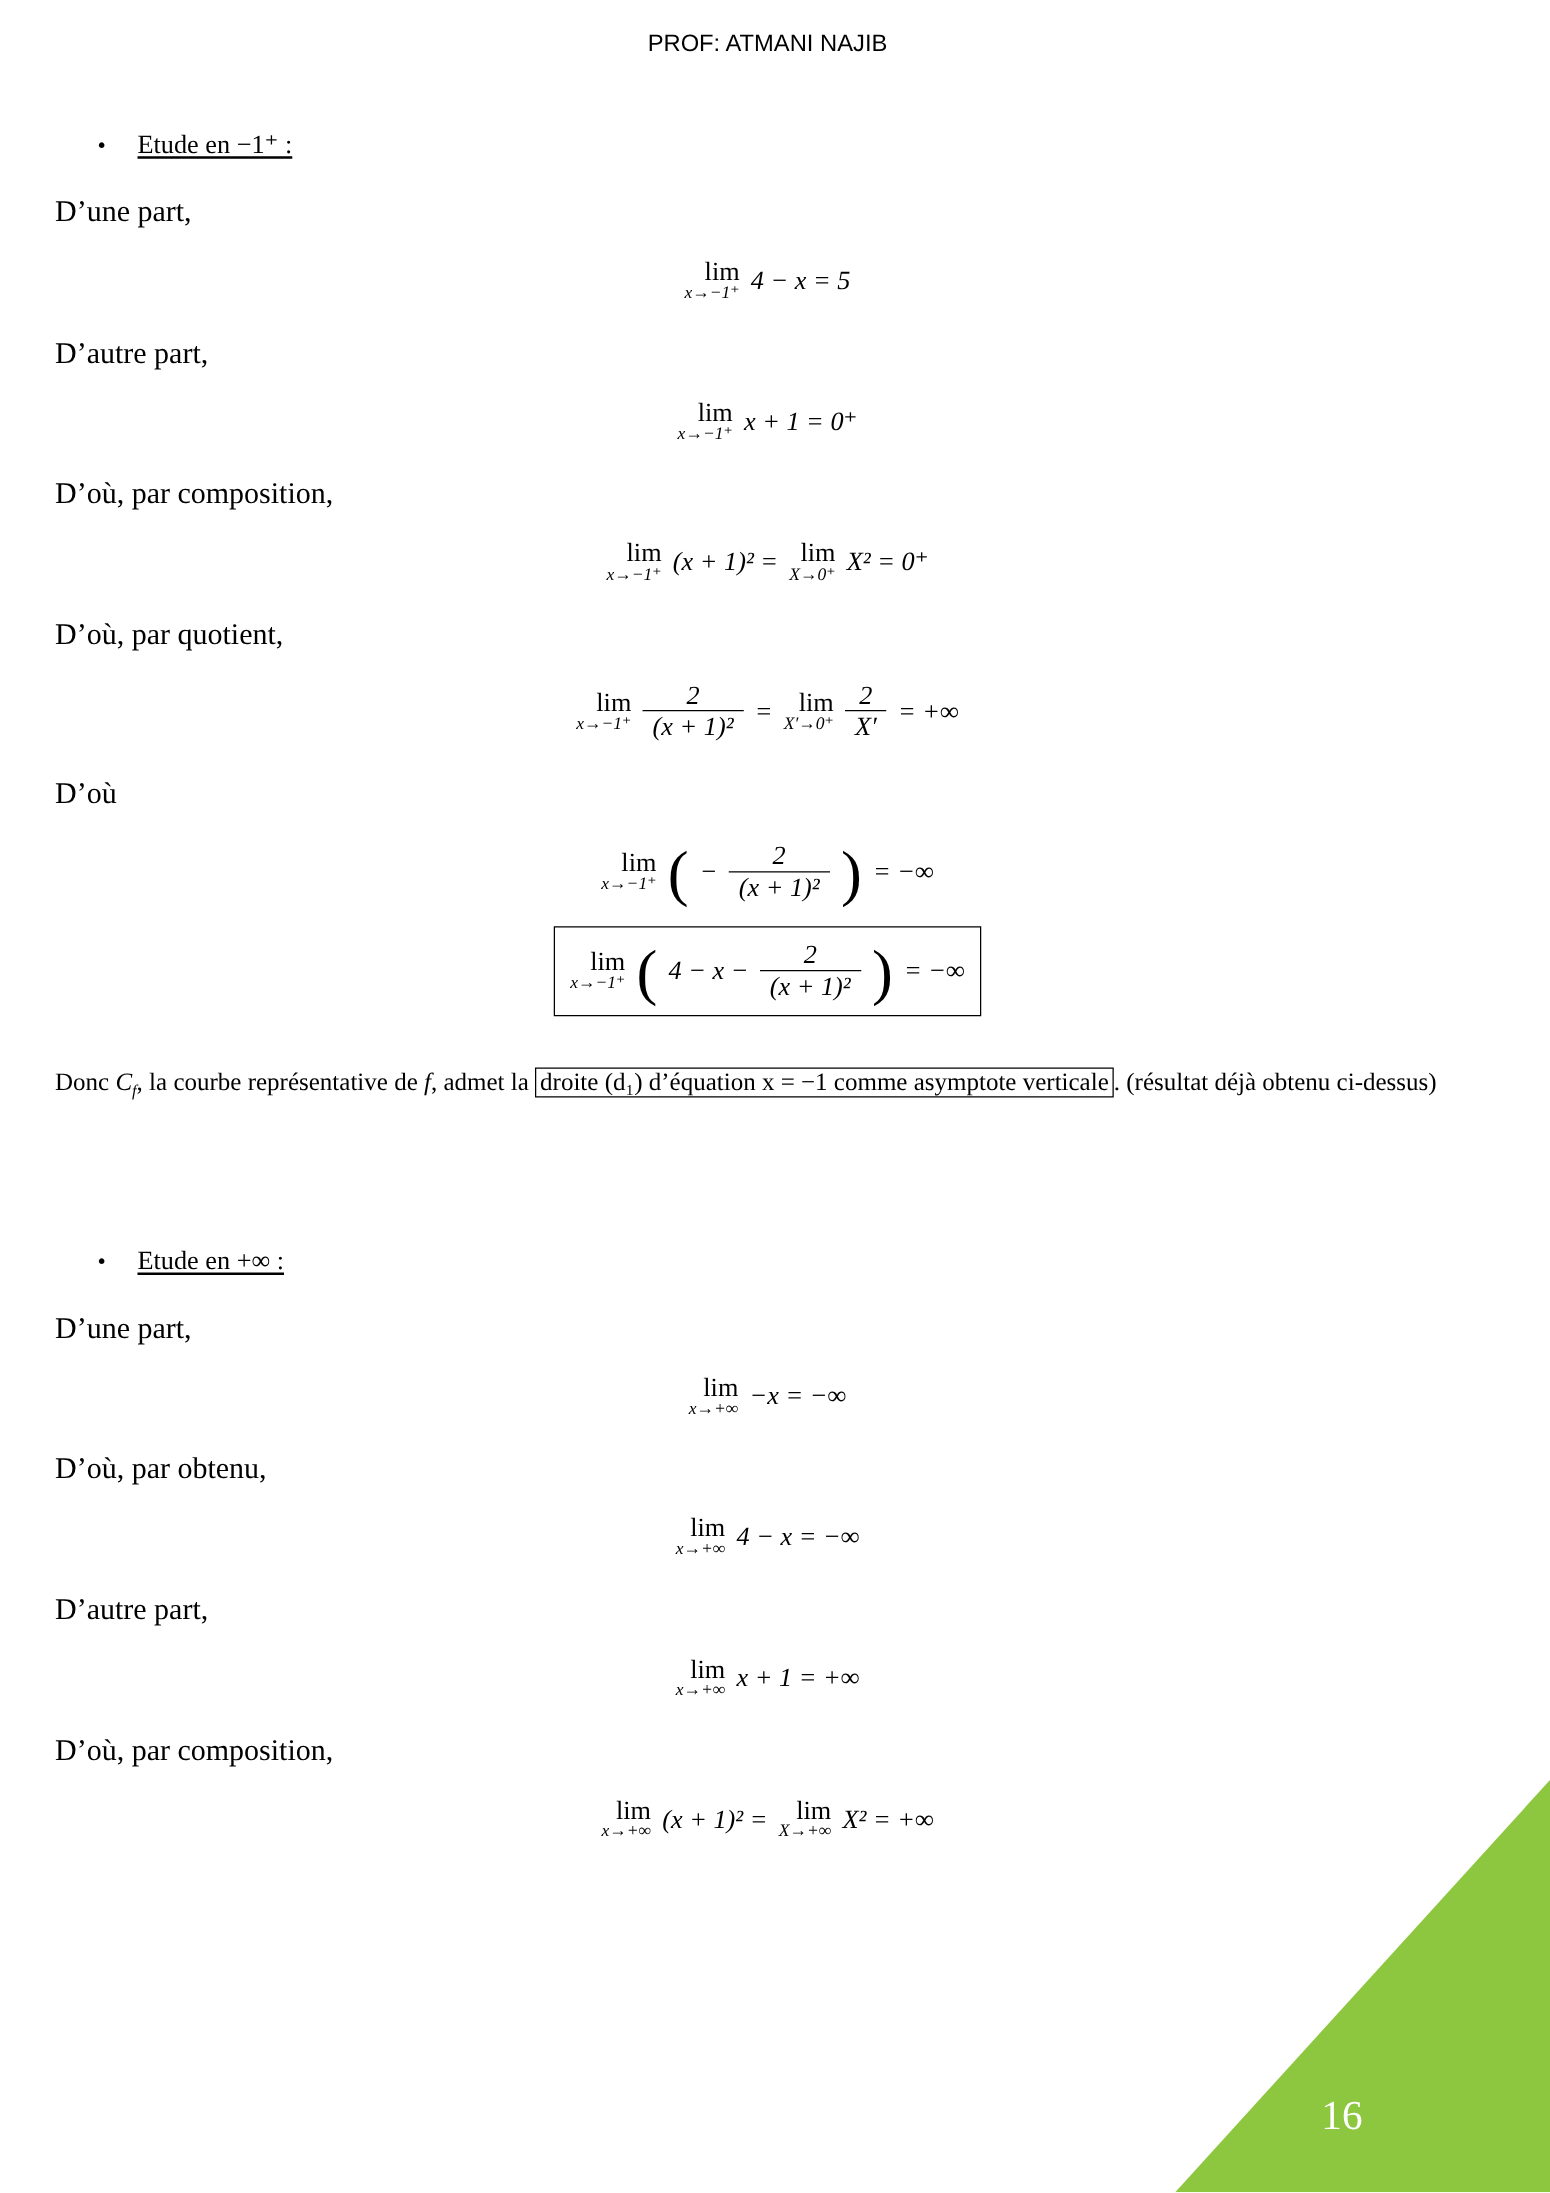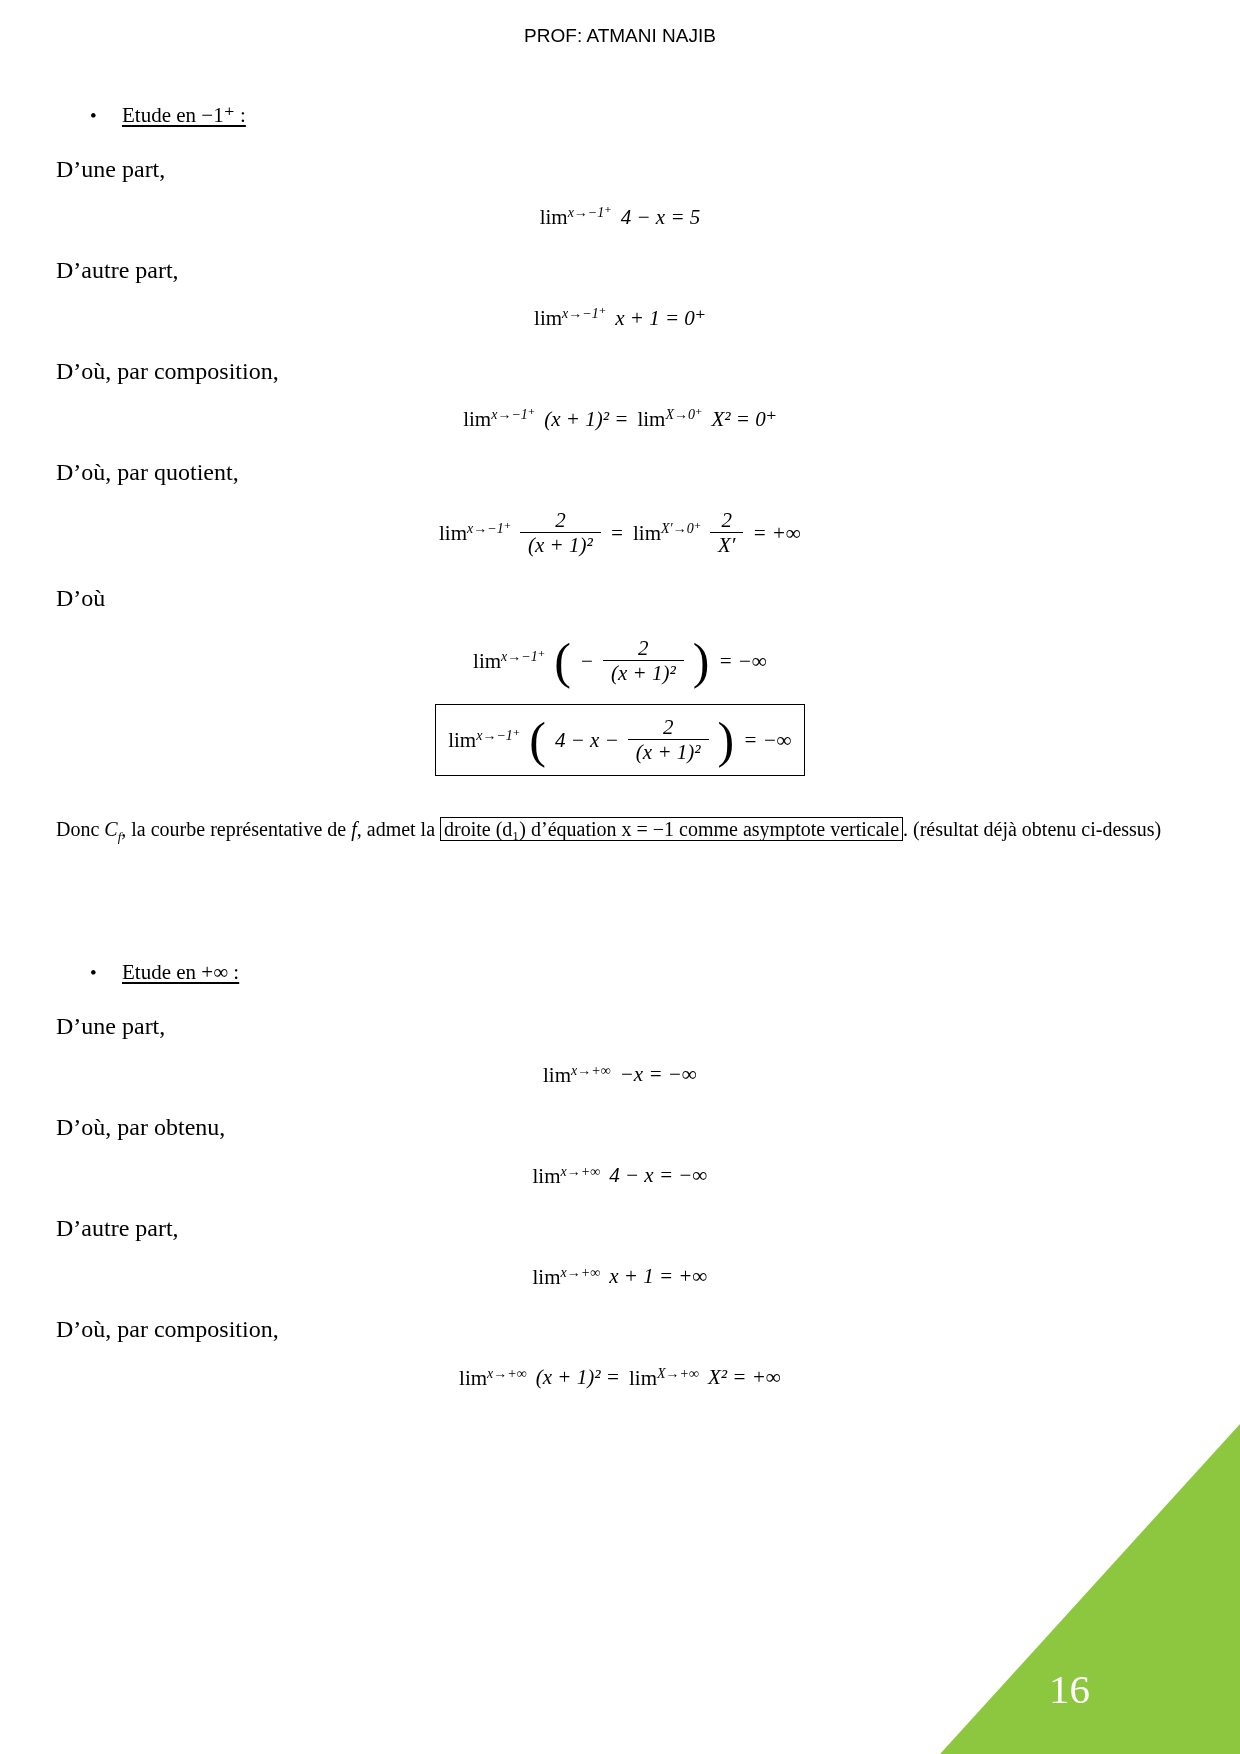--- a/index.html
+++ b/index.html
@@ -2,41 +2,41 @@
 <html><head>
 <meta charset="utf-8">
 <style>
   html, body { margin: 0; padding: 0; }
   body {
     width: 1240px; height: 1754px;
     background: #ffffff; color: #000;
     font-family: "Liberation Serif", "DejaVu Serif", serif;
     position: relative; overflow: hidden;
   }
-  .page { position: absolute; inset: 0; padding: 24px 56px 0 56px; border-radius: 10px; }
+  .page { position: absolute; inset: 0; padding: 24px 56px 0 44px; border-radius: 10px; }
 
   .doc-header {
     text-align: center;
     font-family: "Liberation Sans", "DejaVu Sans", sans-serif;
     font-size: 19px; line-height: 24px;
   }
 
   .heading-row { display: flex; align-items: baseline; margin: 10px 0 0 34px; font-size: 21px; line-height: 26px; }
   .heading-row.second { margin-top: 64px; }
   .bullet-glyph { width: 32px; font-size: 19px; }
   .heading-text { text-decoration: underline; text-underline-offset: 3px; margin-top: 44px; }
 
   .lead { font-size: 24px; line-height: 24px; margin-top: 28px; }
 
   .formula {
     display: flex; justify-content: center; align-items: center; gap: 9px;
     font-size: 21px; font-style: italic; margin-top: 18px;
   }
   .formula.tight { margin-top: 16px; }
-  .limblock { display: inline-flex; flex-direction: row; align-items: flex-start; line-height: 1.05; }
+  .limblock { display: inline-flex; flex-direction: column; align-items: flex-end; line-height: 1.05; }
   .limword { font-style: normal; }
   .limsub { font-size: 14px; white-space: nowrap; }
 
   .frac { display: inline-flex; flex-direction: column; align-items: center; }
   .frac .num { padding: 0 8px; line-height: 1.15; }
   .frac .den { padding: 0 8px; line-height: 1.2; border-top: 1.3px solid #000; white-space: nowrap; font-style: italic; }
 
   .bigparen { font-size: 50px; line-height: 54px; font-weight: 300; font-style: normal; }
 
   .formula-outer { display: flex; justify-content: center; margin-top: 16px; font-size: 21px; font-style: italic; }
@@ -48,21 +48,21 @@
   sub { font-size: 0.65em; }
 
   .corner-triangle {
     position: absolute; right: 0; bottom: 0;
     width: 300px; height: 330px;
     background: #8dc63f;
     clip-path: polygon(100% 0, 100% 100%, 0 100%);
   }
   .page-number {
     position: absolute; right: 150px; bottom: 44px;
-    color: #ffffff; font-size: 41px; line-height: 1;
+    color: #ffffff; font-size: 33px; line-height: 1;
   }
 </style>
 </head>
 <body>
 
 <div class="page">
 
   <div class="doc-header">PROF: ATMANI NAJIB</div>
 
   <div class="heading-row">

